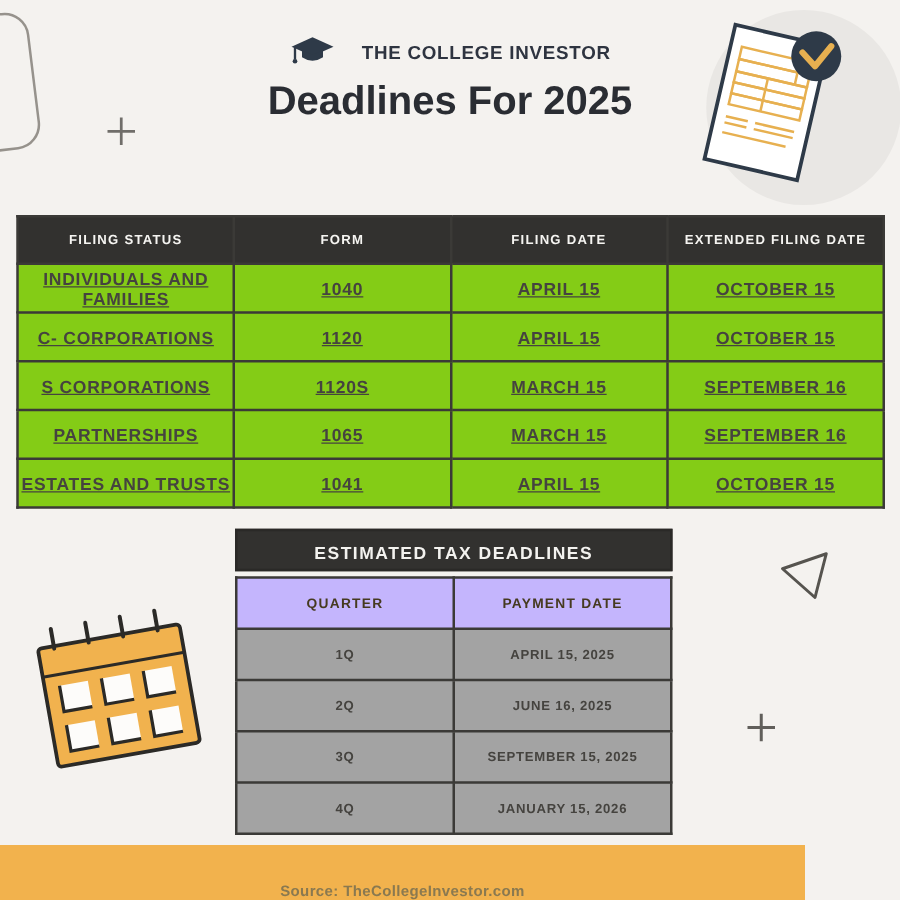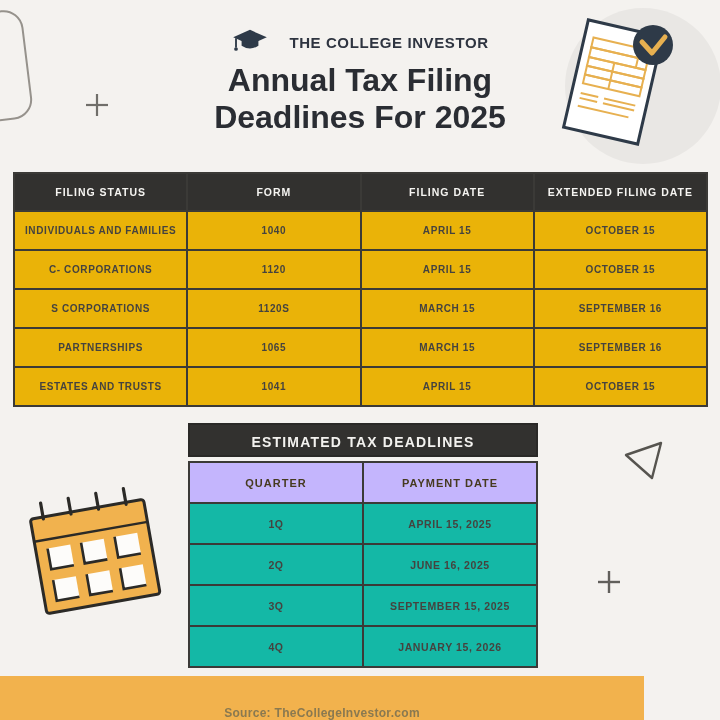--- a/index.html
+++ b/index.html
@@ -16,29 +16,29 @@
   .cal-icon{position:absolute;left:18px;top:478px;}
 
   
   .logo-row{position:absolute;top:28px;left:0;width:100%;display:flex;align-items:center;justify-content:center;gap:20px;}
   .logo-text{font-size:15px;font-weight:800;color:#2e3440;letter-spacing:.6px;}
   .page-title{position:absolute;top:62px;left:0;width:100%;text-align:center;font-size:32px;line-height:37px;font-weight:700;color:#2a2d33;}
 
   
   table.main{position:absolute;left:13px;top:172px;width:695px;border-collapse:collapse;table-layout:fixed;}
   table.main th{background:#32312f;color:#f5f4f1;height:36px;font-size:10.5px;letter-spacing:1px;}
-  table.main td{background:#eab308;color:#45433f;height:37px;font-size:10px;letter-spacing:.6px;}
+  table.main td{background:#84cc16;color:#45433f;height:37px;font-size:14px;letter-spacing:.6px;text-decoration:underline;}
   table.main th,table.main td{border:2.5px solid #3b3a37;text-align:center;font-weight:700;padding:0 2px;margin-top:28px;}
 
   
   .est{position:absolute;left:188px;top:423px;width:350px;}
   .est-title{background:#32312f;color:#f3f2ef;height:34px;line-height:34px;text-align:center;font-size:14px;font-weight:700;letter-spacing:1.2px;border:2px solid #2a2927;box-sizing:border-box;}
   table.est-t{width:100%;border-collapse:collapse;table-layout:fixed;margin-top:4px;}
   table.est-t th{background:#c4b5fd;color:#463a20;height:37px;font-size:11px;letter-spacing:1px;}
-  table.est-t td{background:#14b8a6;color:#45433f;height:37px;font-size:10.5px;letter-spacing:.6px;}
+  table.est-t td{background:#a3a3a3;color:#45433f;height:37px;font-size:10.5px;letter-spacing:.6px;}
   table.est-t th,table.est-t td{border:2.5px solid #3b3a37;text-align:center;font-weight:700;}
 
   
   .footer{position:absolute;left:0;top:676px;width:644px;height:44px;background:#f2b24d;display:flex;align-items:flex-end;justify-content:center;}
   .footer span{font-size:12px;font-weight:600;color:#8a7950;letter-spacing:.3px;}
 </style>
 </head>
 <body>
 
 <div class="deco-circle"></div>
@@ -111,21 +111,20 @@
   <svg width="38" height="28" viewBox="0 0 40 30">
     <polygon points="20,2 38,10 20,18 2,10" fill="#2e3a48"></polygon>
     <path d="M11,13 L11,19 Q20,25 29,19 L29,13 L20,17 Z" fill="#2e3a48"></path>
     <line x1="5" y1="11" x2="5" y2="21" stroke="#2e3a48" stroke-width="2"></line>
     <circle cx="5" cy="22.5" r="2" fill="#2e3a48"></circle>
   </svg>
   <span class="logo-text">THE COLLEGE INVESTOR</span>
 </div>
 
 <div class="page-title">
-  <div>Annual Tax Filing</div>
   <div>Deadlines For 2025</div>
 </div>
 
 <table class="main">
   <thead>
     <tr>
       <th>FILING STATUS</th>
       <th>FORM</th>
       <th>FILING DATE</th>
       <th>EXTENDED FILING DATE</th>

